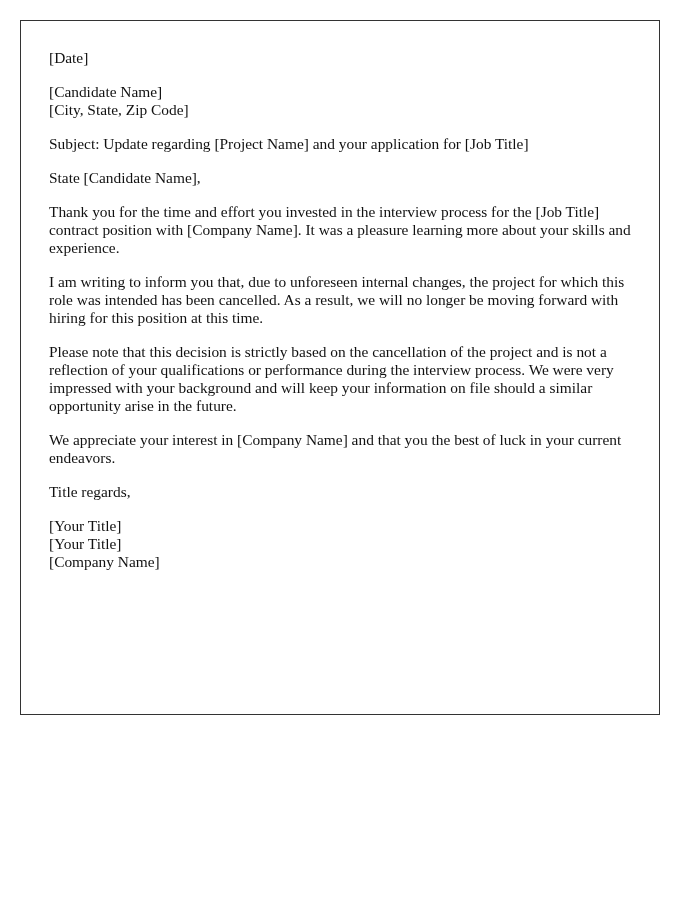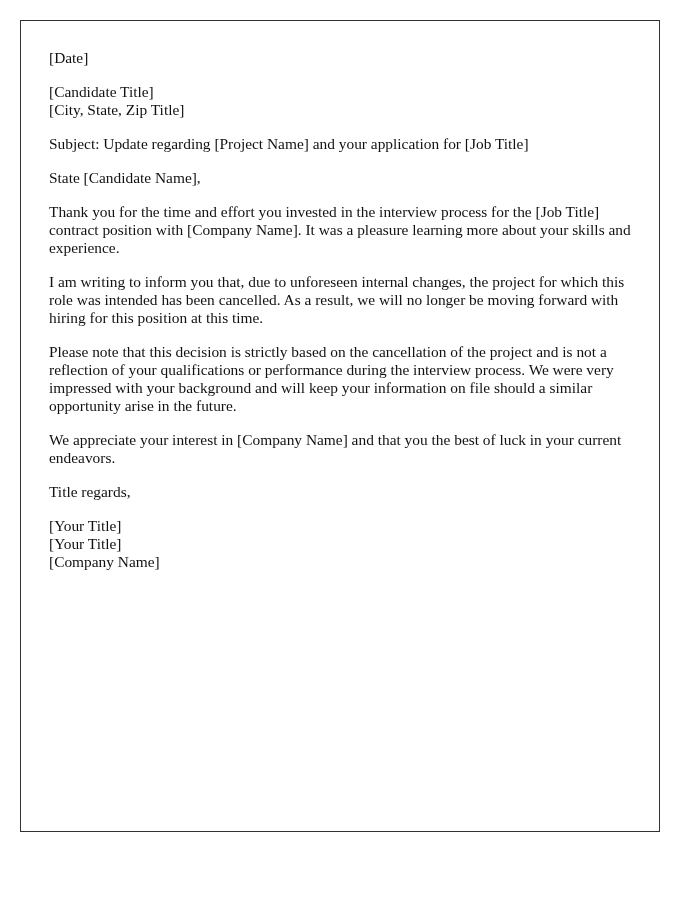--- a/index.html
+++ b/index.html
@@ -8,21 +8,21 @@
       background: #ffffff;
       width: 700px;
       height: 900px;
       overflow: hidden;
     }
     .letter {
       position: absolute;
       left: 20px;
       top: 20px;
       width: 640px;
-      height: 812px;
+      height: 695px;
       border: 1px solid #333333;
       box-sizing: border-box;
       padding: 28px 28px 0 28px;
       font-family: "Liberation Serif", "DejaVu Serif", serif;
       font-size: 15.4px;
       line-height: 18px;
       color: #111111;
     }
     .block {
       margin: 0 0 16px 0;
@@ -38,22 +38,22 @@
   </style>
 </head>
 <body>
 
 <div class="letter">
   <div class="block">
     <span class="line">[Date]</span>
   </div>
 
   <div class="block">
-    <span class="line">[Candidate Title]</span>
-    <span class="line">[City, State, Zip Title]</span>
+    <span class="line">[Candidate Name]</span>
+    <span class="line">[City, State, Zip Code]</span>
   </div>
 
   <div class="block">
     <span class="line">Subject: Update regarding [Project Name] and your application for [Job Title]</span>
   </div>
 
   <div class="block">
     <span class="line">State [Candidate Name],</span>
   </div>
 

